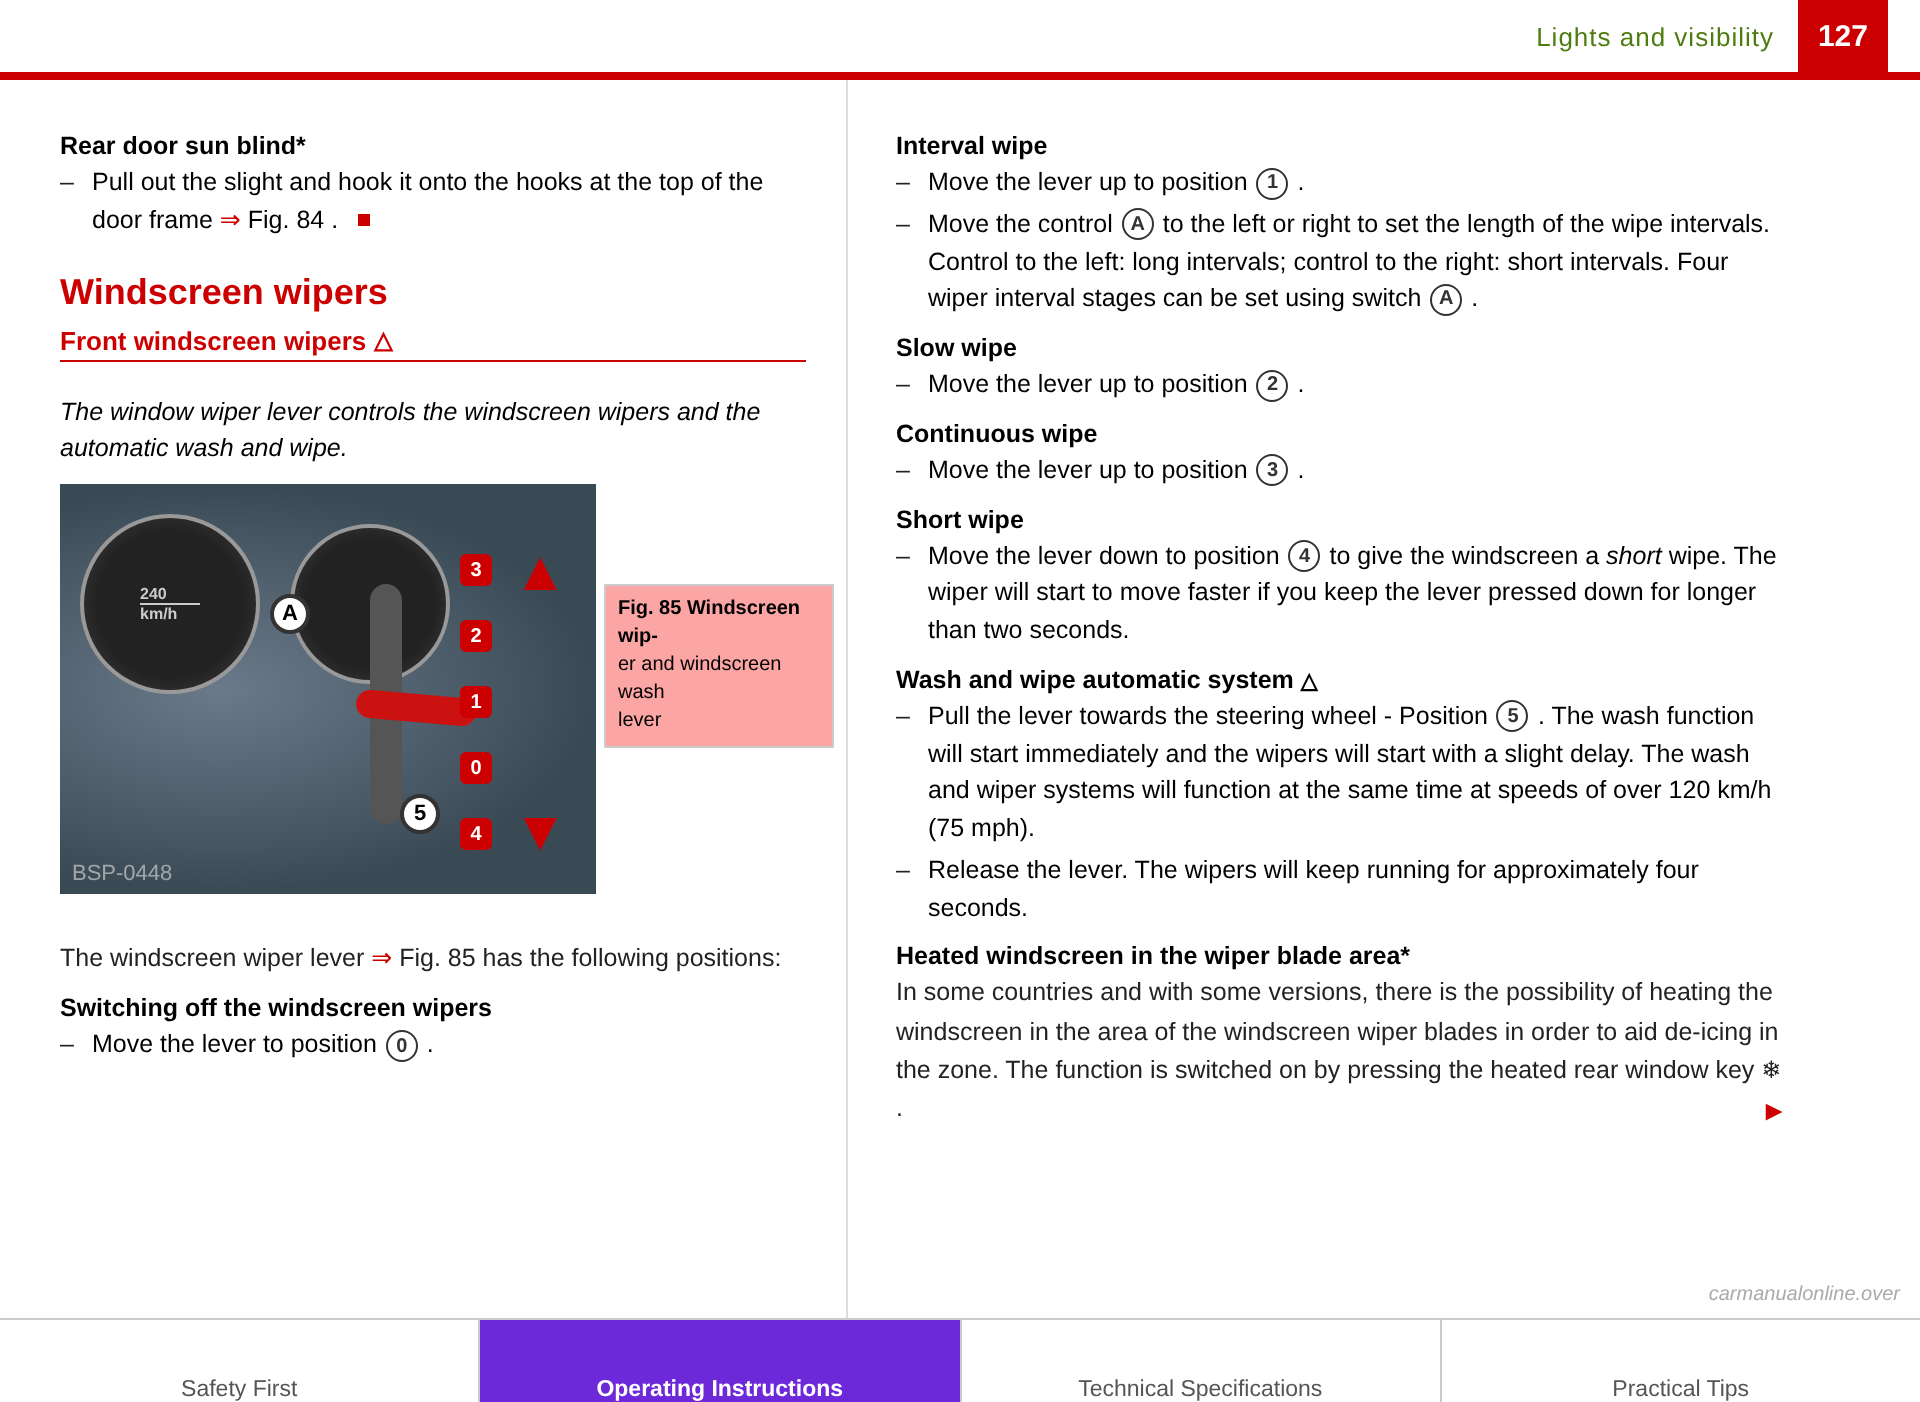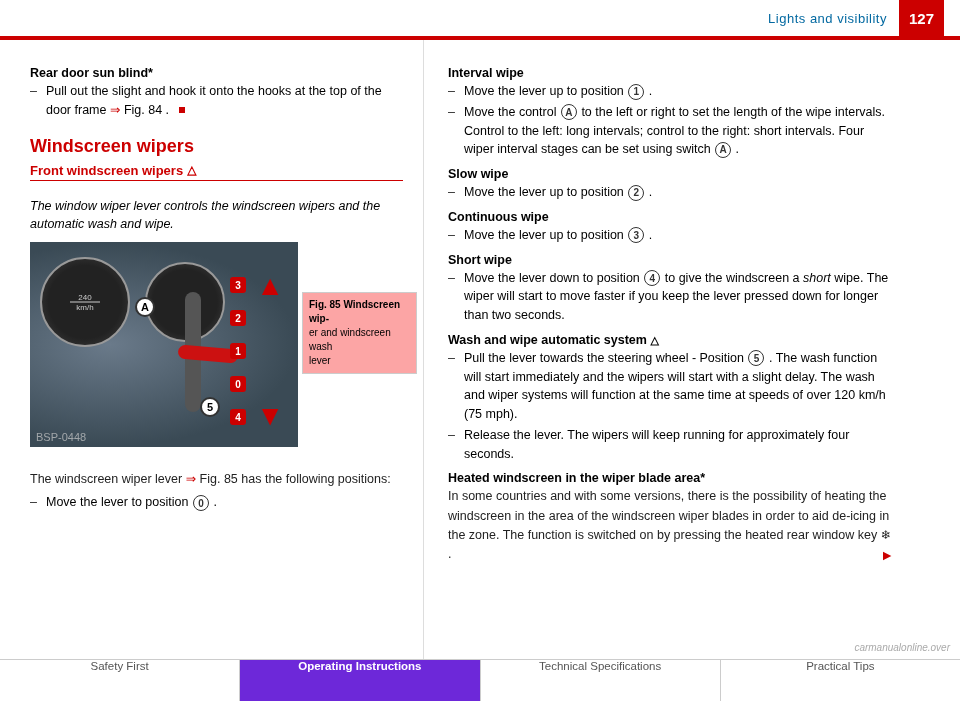--- a/index.html
+++ b/index.html
@@ -17,21 +17,21 @@
     .header {
       display: flex;
       justify-content: flex-end;
       align-items: center;
       padding: 8px 16px;
       border-bottom: 2px solid #cc0000;
       height: 38px;
     }
     .header-title {
       font-size: 13px;
-      color: #0369a1;
+      color: #4d7c0f;
       letter-spacing: 0.5px;
     }
     .page-number {
       background: #cc0000;
       color: #fff;
       font-weight: bold;
       font-size: 15px;
       padding: 12px 10px;
       margin-left: 12px;
       min-width: 42px;
@@ -158,21 +158,21 @@
       bottom: 0;
       left: 0;
       right: 0;
       height: 42px;
       display: flex;
       border-top: 1px solid #ccc;
     }
     .footer-item {
       flex: 1;
       display: flex;
-      align-items: flex-start;
+      align-items: flex-end;
       justify-content: center;
       font-size: 11.5px;
       color: #555;
       border-right: 1px solid #ccc;
     }
     .footer-item:last-child { border-right: none; }
     .footer-item.active {
       background: #6d28d9;
       color: #fff;
       font-weight: bold;
@@ -305,21 +305,21 @@
       <span style="font-size:12px; color:#cc0000;">△</span>
     </div>
 
     <div class="italic-para">The window wiper lever controls the windscreen wipers and the automatic wash and wipe.</div>
 
     <div class="wiper-image-container">
       <div class="wiper-fig">
         <div class="dash-bg">
 
           <div class="gauge" style="width:90px;height:90px;top:15px;left:10px;">
-            <div style="position:absolute;top:50%;left:50%;transform:translate(-50%,-50%);color:#ccc;font-size:8px;text-align:center;">
+            <div style="position:absolute;top:50%;left:50%;transform:translate(-50%,-50%);color:#ccc;font-size:8px;text-align:left;font-weight:bold;">
               <div>240</div>
               <div style="width:30px;height:1px;background:#ccc;"></div>
               <div>km/h</div>
             </div>
           </div>
 
           <div class="gauge" style="width:80px;height:80px;top:20px;left:115px;"></div>
 
           <div style="position:absolute;left:155px;top:50px;width:16px;height:120px;background:#555;border-radius:8px;"></div>
 
@@ -350,20 +350,21 @@
       </div>
     </div>
 
     <div class="body-text">
       <span>The windscreen wiper lever </span>
       <span style="color:#cc0000;">⇒</span>
       <span> Fig. 85 </span>
       <span>has the following positions:</span>
     </div>
 
+    <div class="bold-label">Switching off the windscreen wipers</div>
     <div class="bullet-item">
       <span class="bullet-dash">–</span>
       <span>
         <span>Move the lever to position </span>
         <span class="circle-num">0</span>
         <span>.</span>
       </span>
     </div>
 
   </div>

